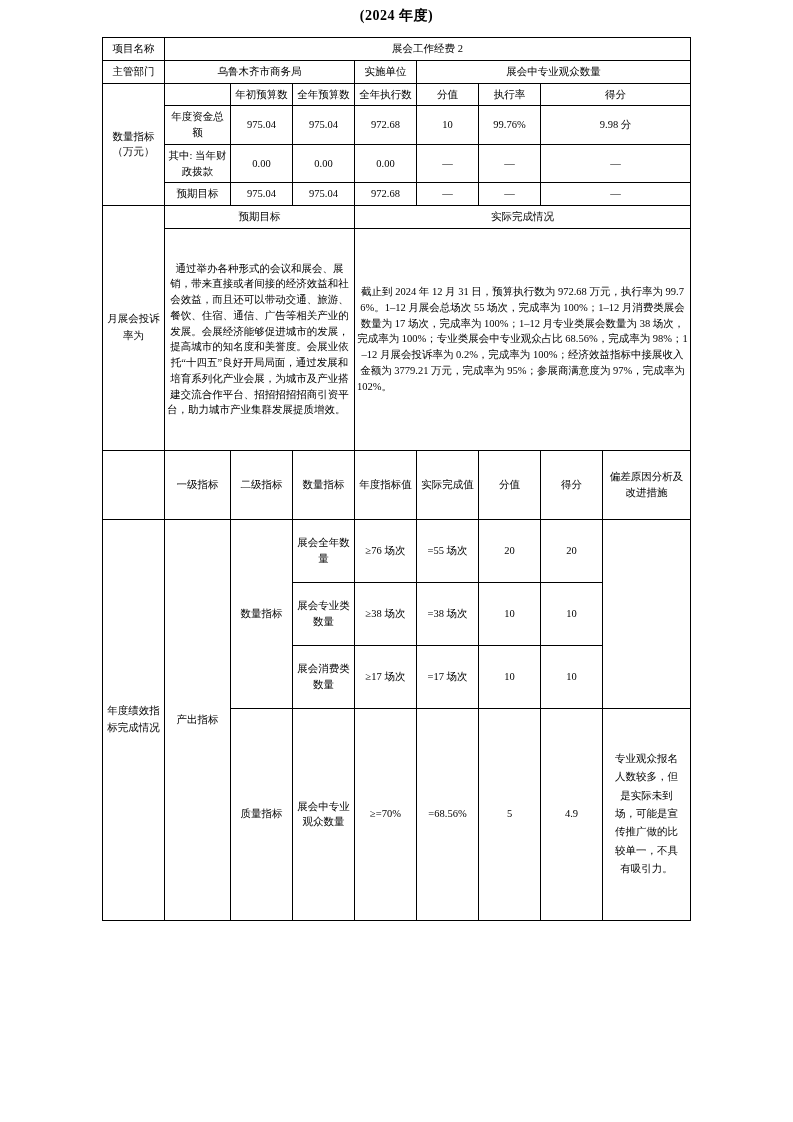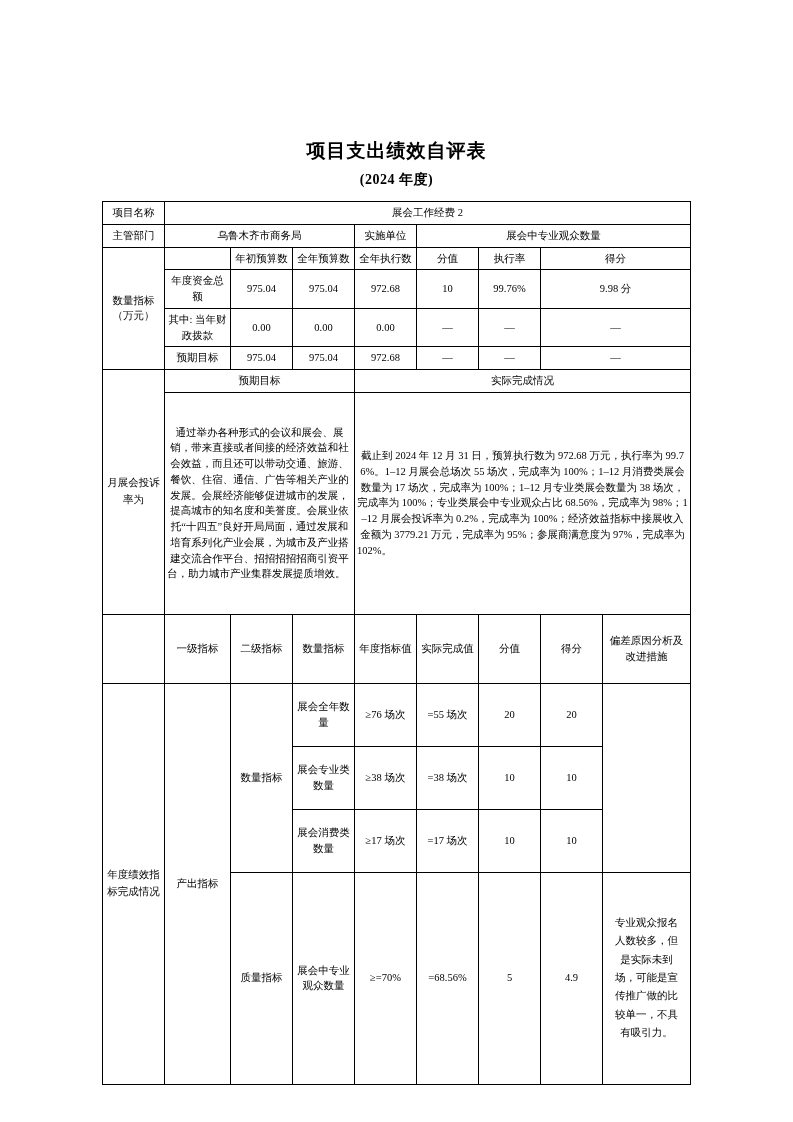--- a/index.html
+++ b/index.html
@@ -59,21 +59,20 @@
   }
   .vtext {
     line-height: 1.6;
   }
 </style>
 </head>
 <body>
 
 <div class="page">
 
-  <div class="doc-title">项目支出绩效自评表</div>
   <div class="doc-subtitle">(2024 年度)</div>
 
   <table class="main">
     <colgroup>
       <col style="width:62px">
       <col style="width:66px">
       <col style="width:62px">
       <col style="width:62px">
       <col style="width:62px">
       <col style="width:62px">

